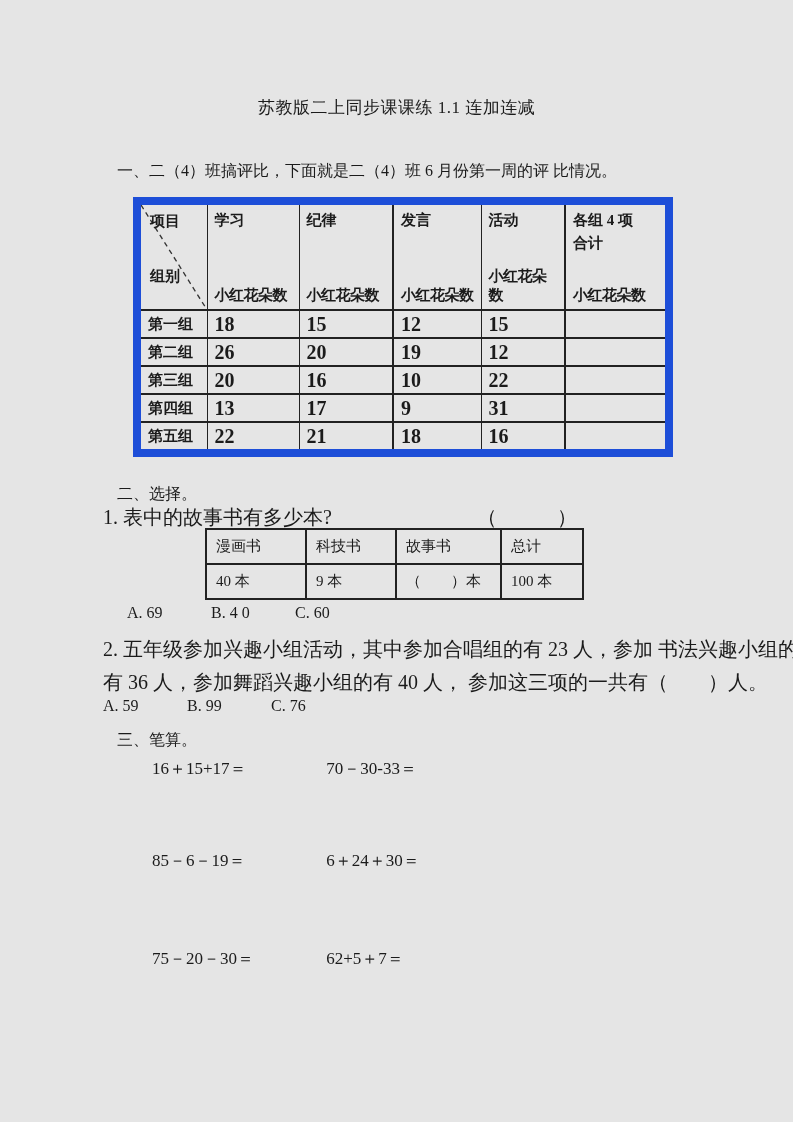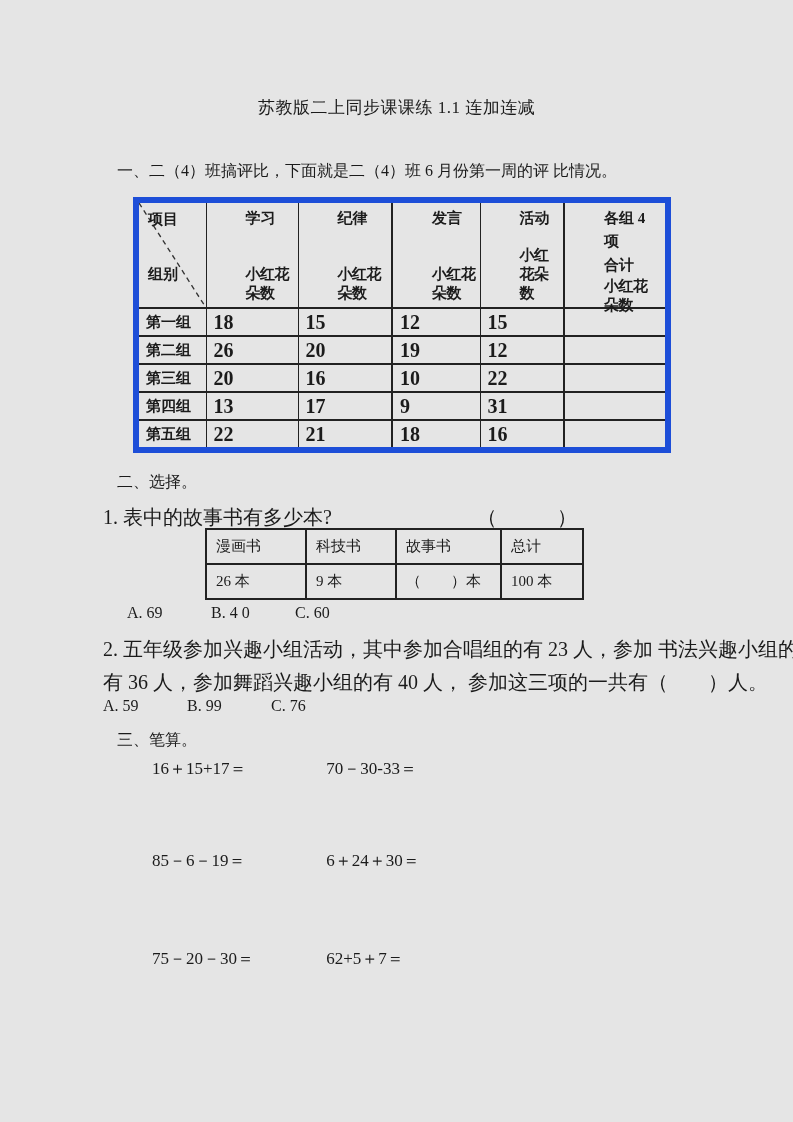--- a/index.html
+++ b/index.html
@@ -22,40 +22,40 @@
   }
 
   
   .intro { top:161px; left:117px; font-size:16px; white-space:nowrap; }
 
   
   .eval-table-wrap { top:197px; left:133px; }
   table.eval {
     border-collapse:collapse;
     table-layout:fixed;
-    border:6px solid #1d4ed8;
+    border:8px solid #1d4ed8;
   }
   table.eval th, table.eval td {
     border:1px solid #222;
     border-top-width:2px;
     border-bottom-width:2px;
     padding:0;
     vertical-align:top;
     text-align:left;
     font-weight:normal;
   }
   table.eval th:nth-child(4), table.eval td:nth-child(4),
   table.eval th:nth-child(6), table.eval td:nth-child(6) {
     border-left-width:2px;
   }
   table.eval thead th { height:104px; }
   .hcell {
     display:flex; flex-direction:column; justify-content:space-between;
     height:96px; padding:4px 4px 4px 7px;
-    font-weight:bold; font-size:15px;margin-left:32px;
+    font-weight:bold; font-size:15px;
   }
   .h-line { line-height:1.55; }
   .h-sub  { font-weight:bold; font-size:15px; letter-spacing:-0.5px; }
   th.corner { position:relative; }
   th.corner svg { position:absolute; top:0; left:0; width:100%; height:100%; }
   .corner-top    { position:absolute; top:7px;  left:9px; font-weight:bold; font-size:15px; }
   .corner-bottom { position:absolute; top:62px; left:9px; font-weight:bold; font-size:15px; }
   table.eval tbody td { height:24px; font-size:20px; padding:1px 4px 1px 7px; vertical-align:middle;font-weight:bold; }
   table.eval tbody td.grp { font-weight:bold; font-size:15px; }
 
@@ -202,21 +202,21 @@
           <td>22</td>
           <td>21</td>
           <td>18</td>
           <td>16</td>
           <td></td>
         </tr>
       </tbody>
     </table>
   </div>
 
-  <div class="abs sec-heading" style="top:472px;left:117px;">二、选择。</div>
+  <div class="abs sec-heading" style="top:484px;left:117px;">二、选择。</div>
 
   <div class="abs q-line" style="top:504px;left:103px;">1. 表中的故事书有多少本?</div>
   <div class="abs q-line" style="top:504px;left:477px;">（　　　）</div>
 
   <div class="abs books-table-wrap">
     <table class="books">
       <colgroup>
         <col style="width:100px">
           <col style="width:90px">
           <col style="width:105px">
@@ -225,21 +225,21 @@
       <thead>
         <tr>
           <th>漫画书</th>
           <th>科技书</th>
           <th>故事书</th>
           <th>总计</th>
         </tr>
       </thead>
       <tbody>
         <tr>
-          <td>26 本</td>
+          <td>40 本</td>
           <td>9 本</td>
           <td>（　　）本</td>
           <td>100 本</td>
         </tr>
       </tbody>
     </table>
   </div>
 
   <div class="abs choices" style="top:604px;left:103px;margin-left:24px;">
     <span class="choice">A. 69</span>

